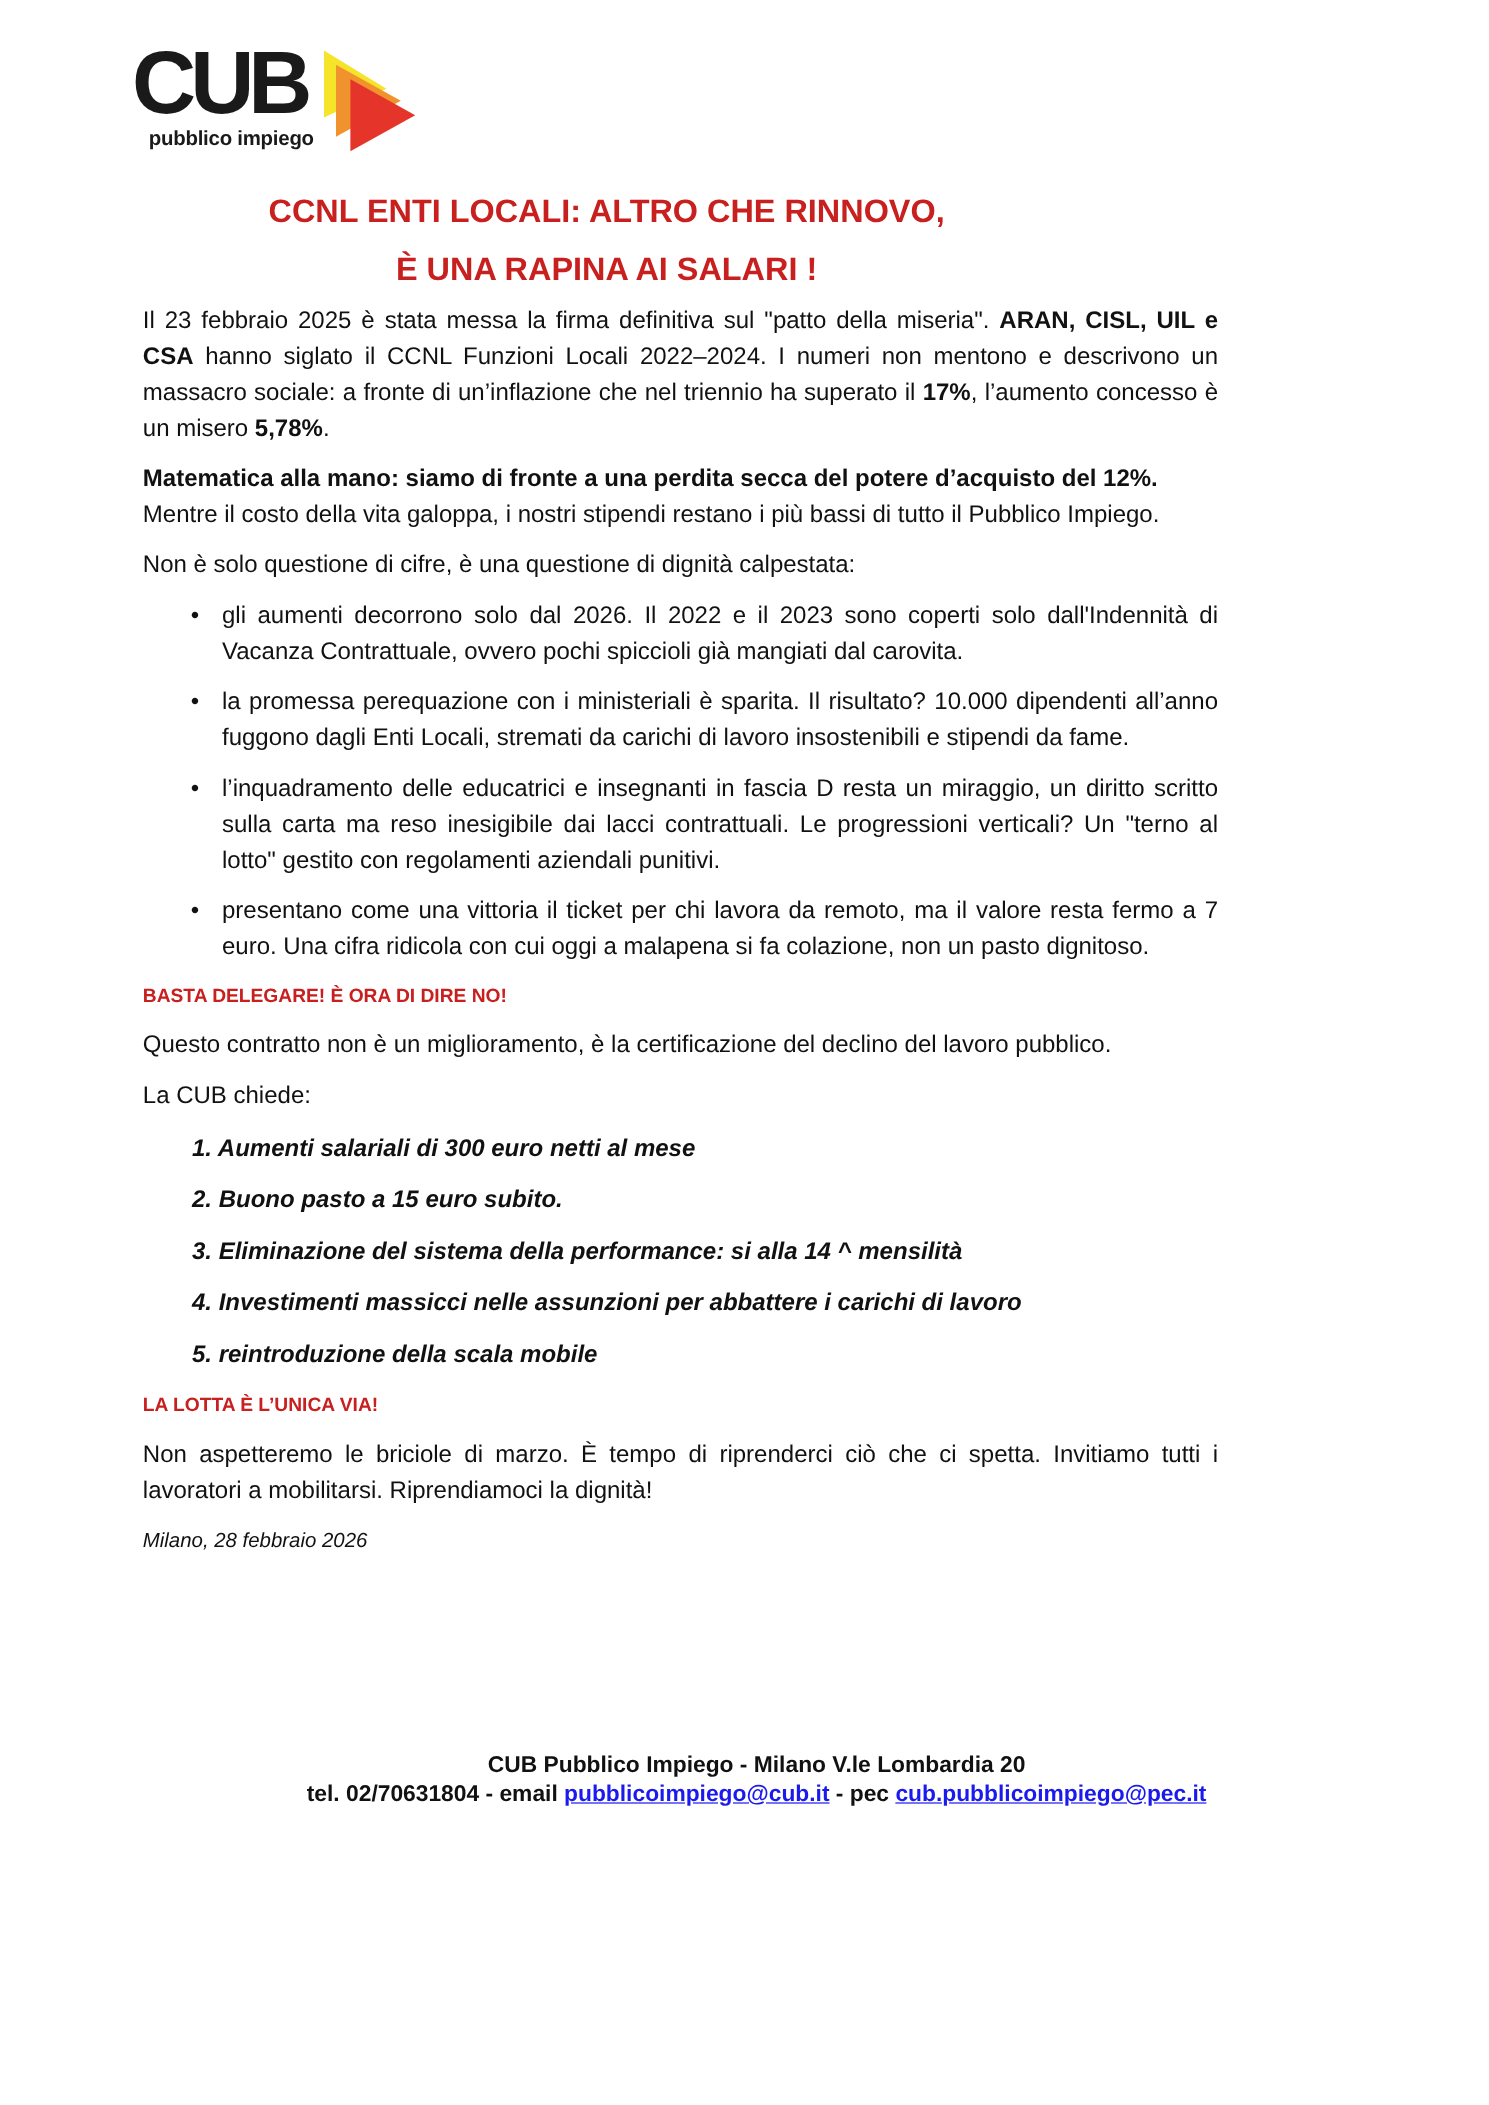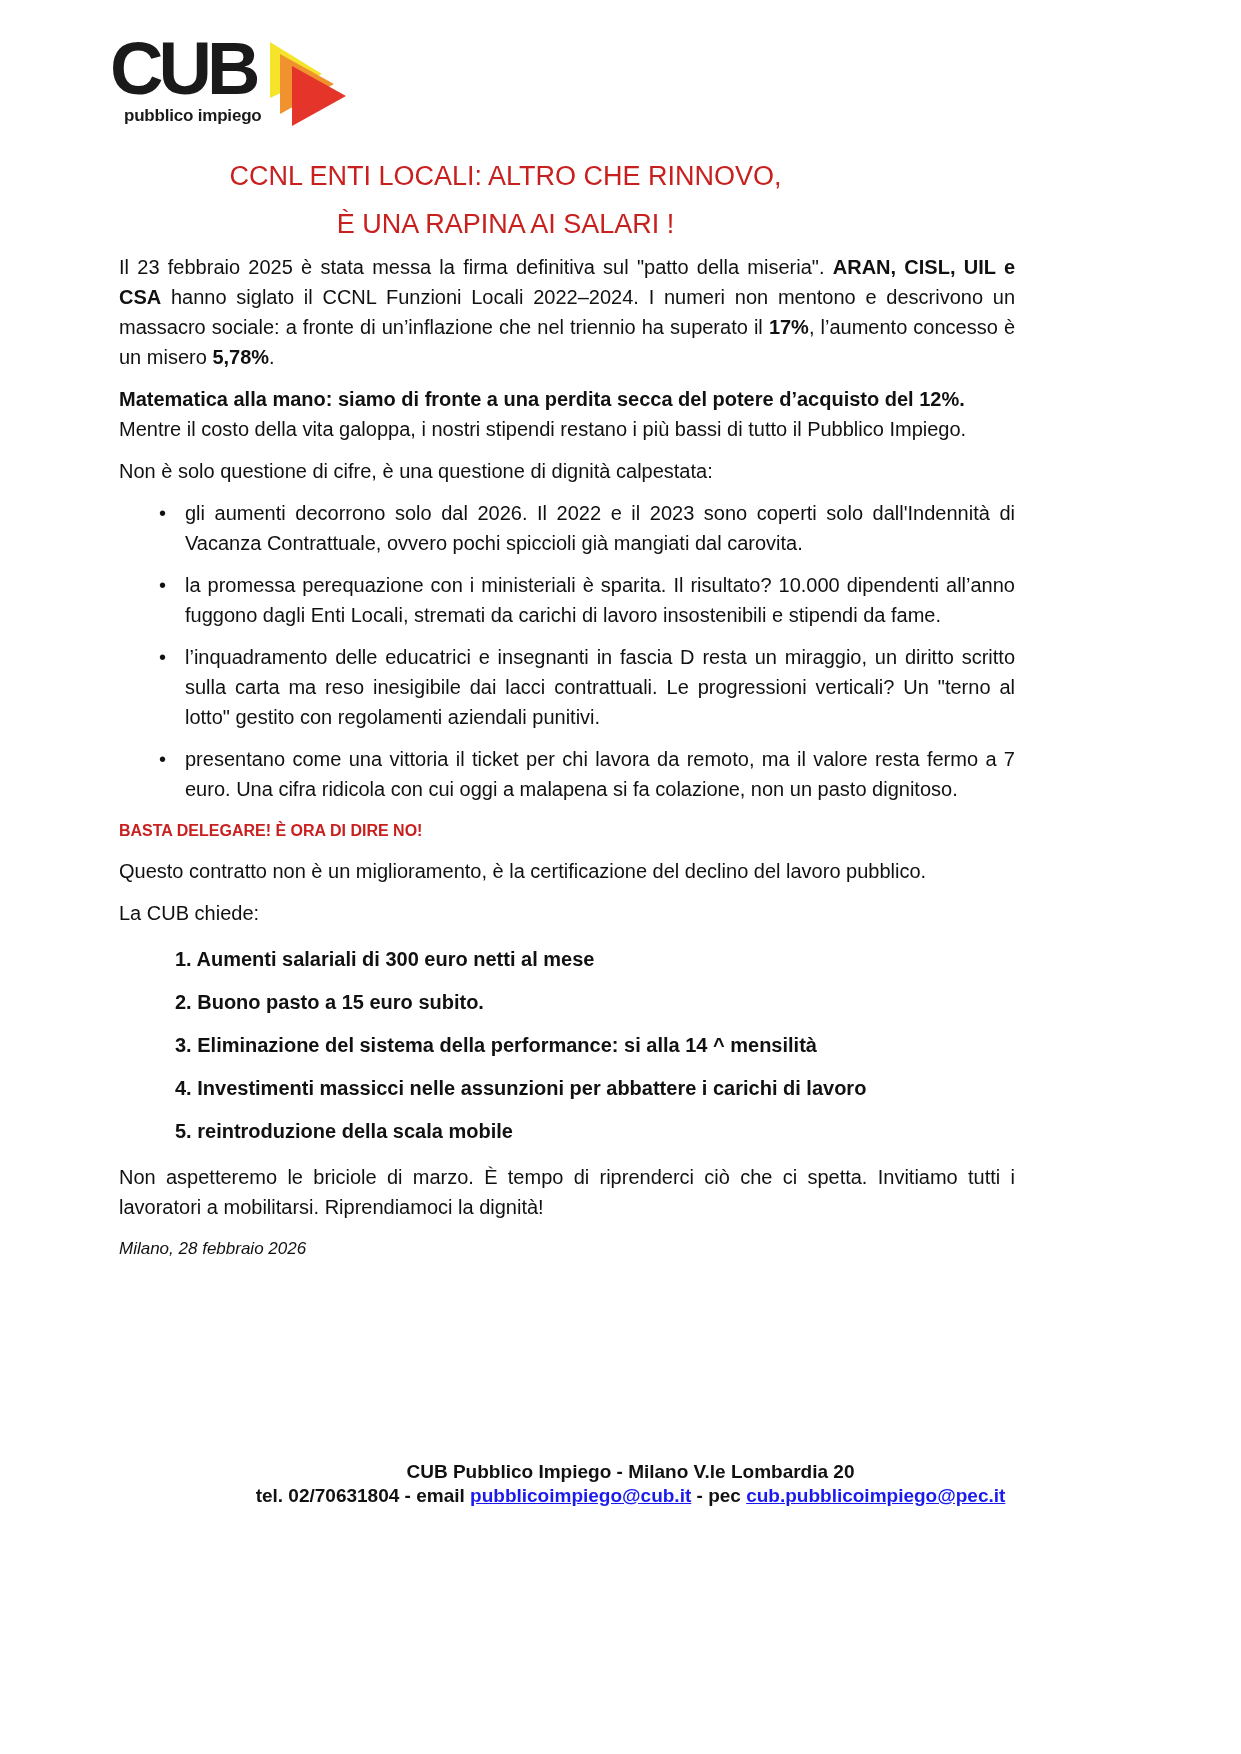--- a/index.html
+++ b/index.html
@@ -15,39 +15,39 @@
   }
   .logo-sub {
     position: absolute; left: 14px; top: 70px;
     font-family: "Liberation Sans", sans-serif; font-weight: bold;
     font-size: 17px; color: #1a1a1a; letter-spacing: -0.2px;
   }
   .logo-tri { position: absolute; left: 150px; top: 4px; }
 
   .title {
     position: absolute; left: 0; width: 1011px; top: 152px; text-align: center;
-    color: #c8201f; font-weight: normal; font-size: 27px; line-height: 48px; margin: 0;
+    color: #c8201f; font-weight: bold; font-size: 27px; line-height: 48px; margin: 0;
   }
   .content {
     position: absolute; left: 119px; top: 252px; width: 896px;
     font-size: 20px; line-height: 30px;
   }
   .content p { margin: 0 0 12px 0; }
   .justify { text-align: justify; }
   b { font-weight: bold; }
   ul.bullets { list-style: none; margin: 0 0 0 0; padding: 0; }
   ul.bullets li {
     position: relative; padding-left: 66px; text-align: justify; margin: 0 0 12px 0;
   }
   ul.bullets li .dot { position: absolute; left: 40px; top: 0; }
   .section-h {
     color: #c8201f; font-weight: bold; font-size: 16px; line-height: 30px;
     margin: 8px 0 10px 0;
   }
-  ol.demands { list-style: none; margin: 16px; padding: 0; }
+  ol.demands { list-style: none; margin: 1px; padding: 0; font-style: italic; }
   ol.demands li {
     padding-left: 40px; font-weight: bold; margin: 0 0 13px 0;
   }
   .date { font-style: italic; font-size: 17px; margin-top: 4px; }
 
   .footer {
     position: absolute; left: 0; width: 1241px; top: 1460px; text-align: center;
     font-weight: bold; font-size: 19px; line-height: 24px; padding-left: 10px;
   }
   .footer a { color: #1a1aee; text-decoration: underline; }
@@ -93,20 +93,21 @@
   <p style="margin-bottom:14px">La CUB chiede:</p>
 
   <ol class="demands">
     <li>1. Aumenti salariali di 300 euro netti al mese</li>
     <li>2. Buono pasto a 15 euro subito.</li>
     <li>3. Eliminazione del sistema della performance: si alla 14 ^ mensilità</li>
     <li>4. Investimenti massicci nelle assunzioni per abbattere i carichi di lavoro</li>
     <li>5. reintroduzione della scala mobile</li>
   </ol>
 
+  <div class="section-h" style="margin-top:4px">LA LOTTA È L’UNICA VIA!</div>
   <p class="justify">Non aspetteremo le briciole di marzo. È tempo di riprenderci ciò che ci spetta. Invitiamo tutti i lavoratori a mobilitarsi. Riprendiamoci la dignità!</p>
 
   <div class="date">Milano, 28 febbraio 2026</div>
 </div>
 
 <div class="footer">
   <div>CUB Pubblico Impiego - Milano V.le Lombardia 20</div>
   <div>
     <span>tel. 02/70631804 - email </span><a href="#">pubblicoimpiego@cub.it</a><span> - pec </span><a href="#">cub.pubblicoimpiego@pec.it</a>
   </div>

